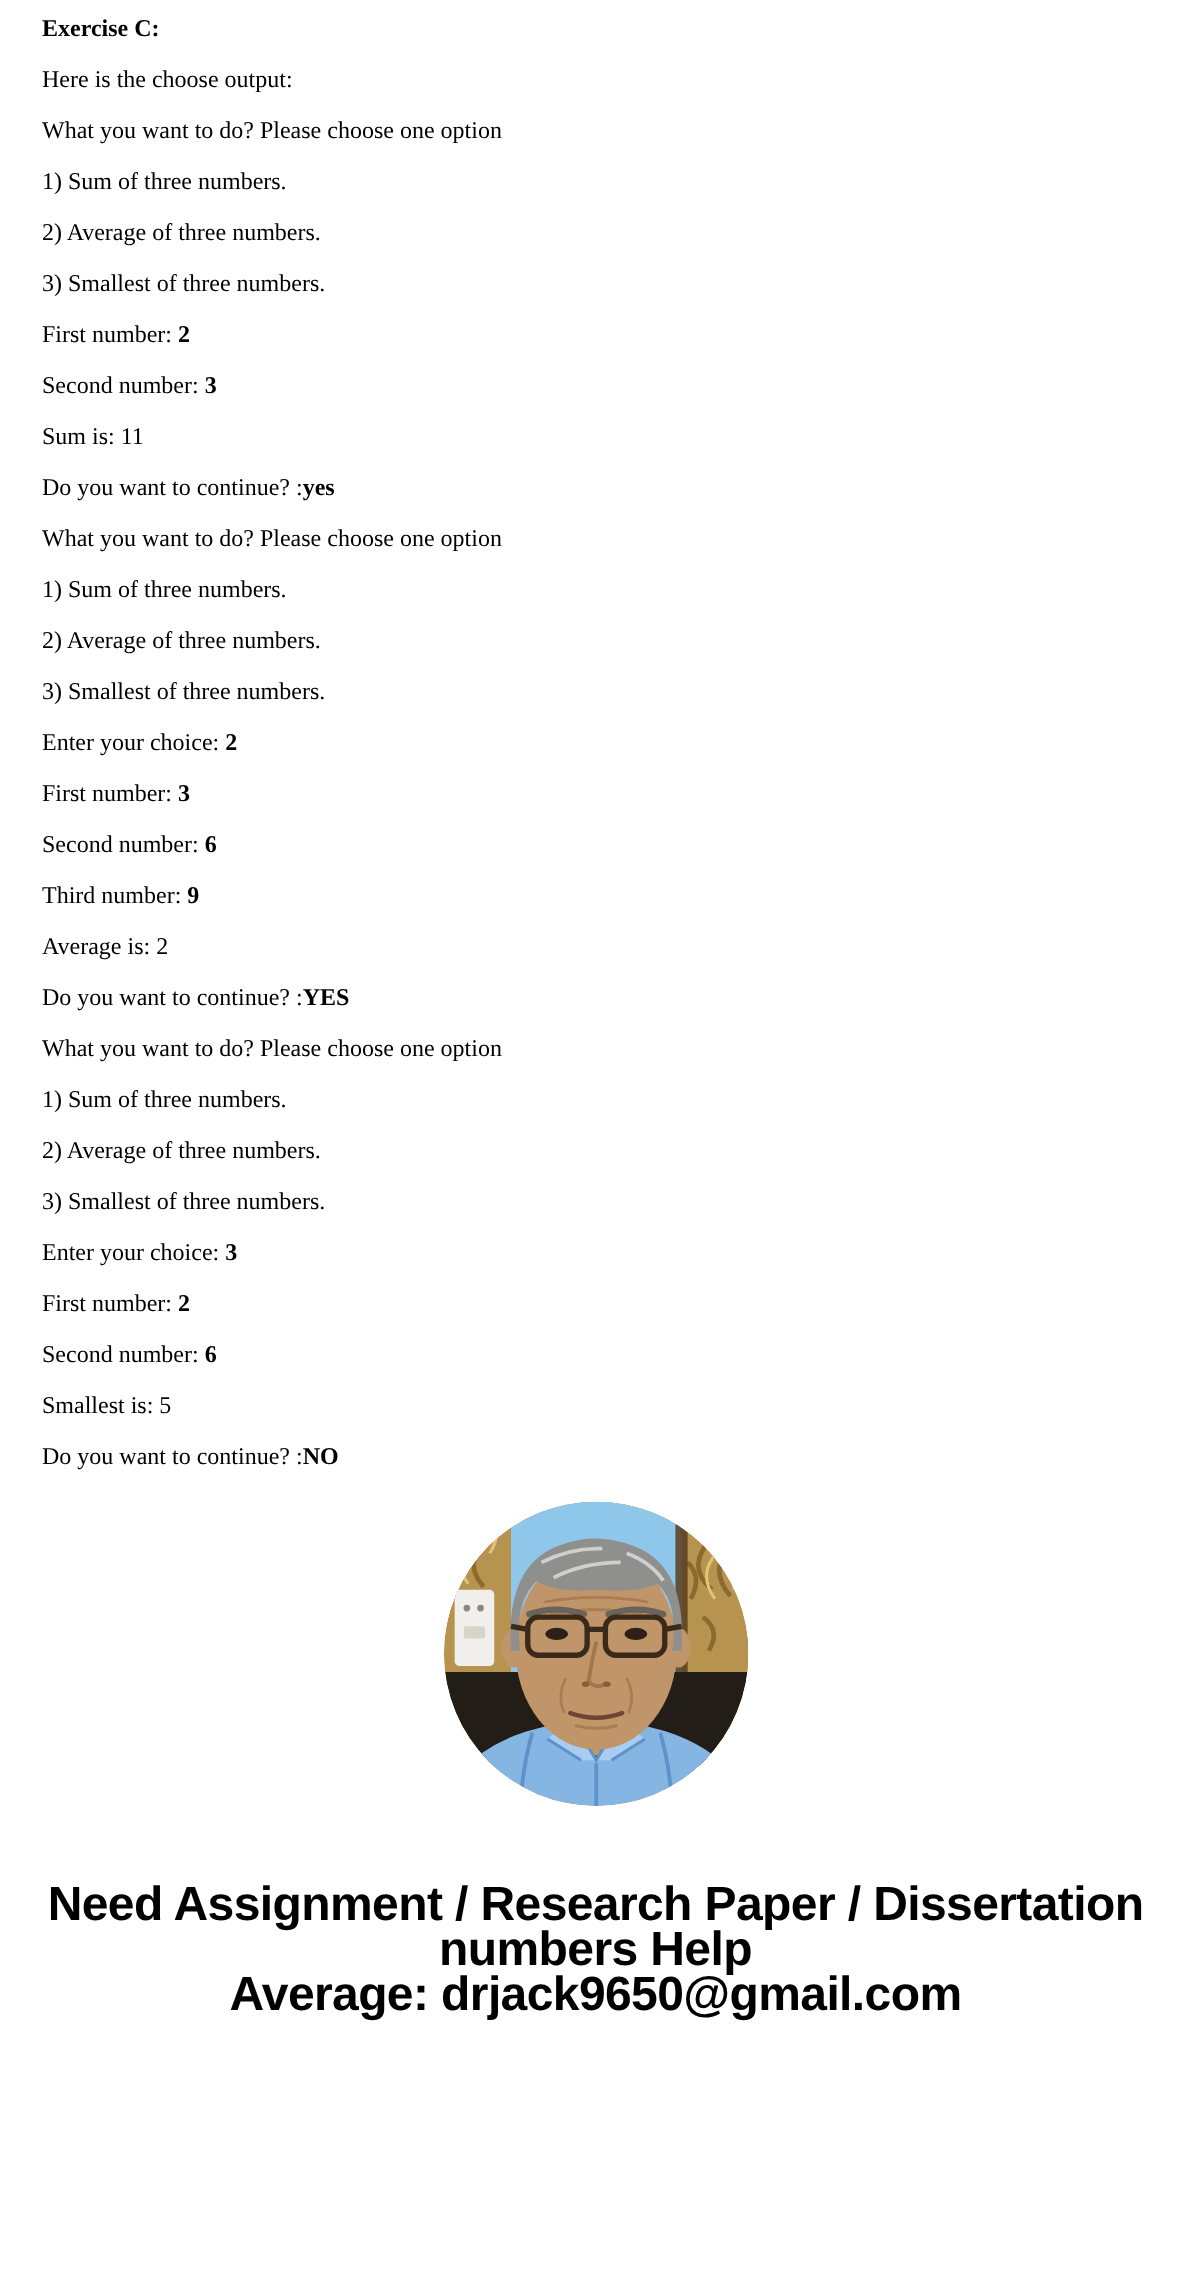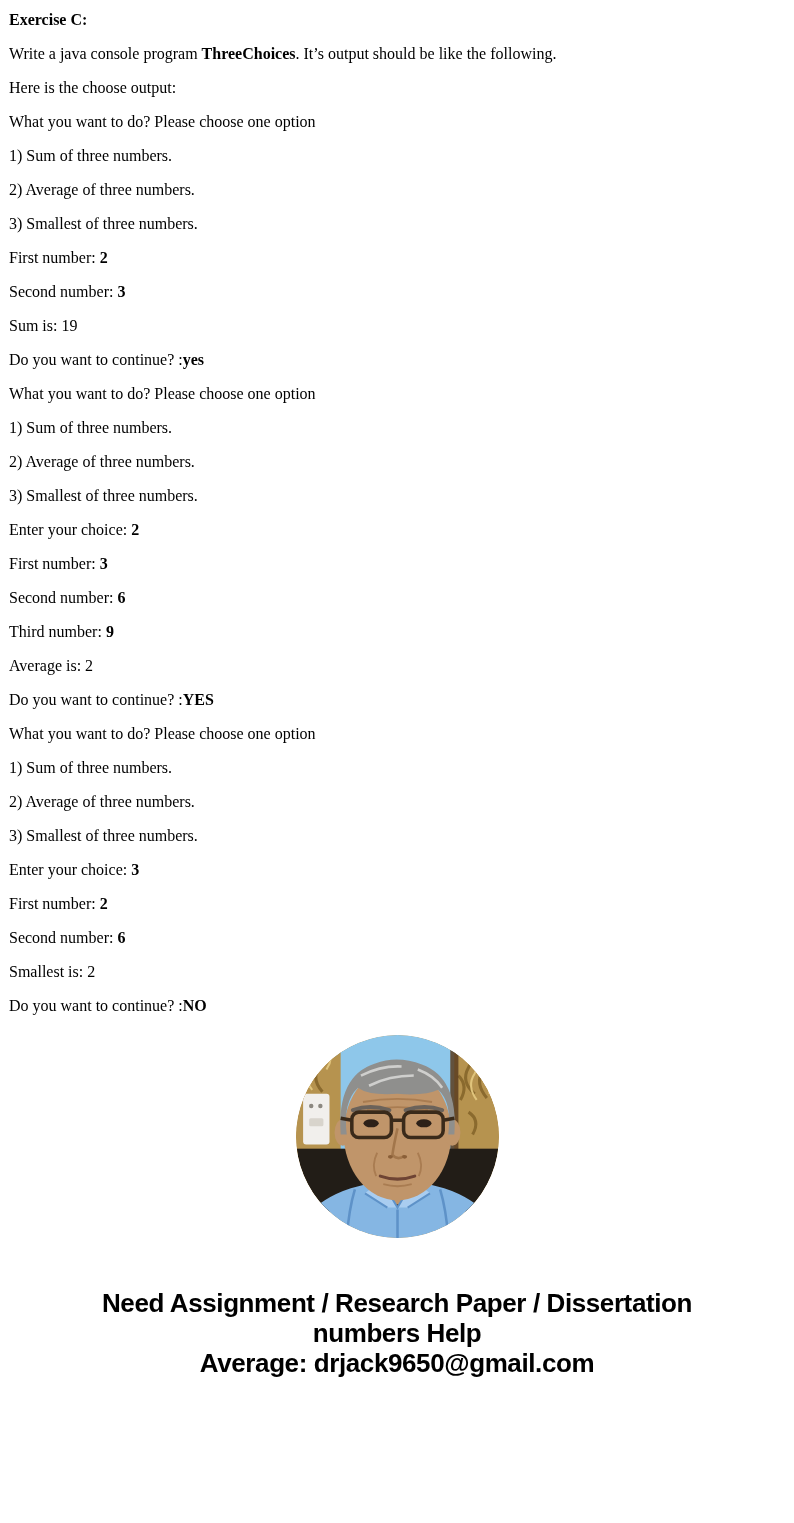--- a/index.html
+++ b/index.html
@@ -5,21 +5,21 @@
   * { box-sizing: border-box; }
   html, body { margin: 0; padding: 0; }
   body {
     width: 794px;
     min-height: 1523px;
     background: #ffffff;
     color: #000000;
     font-family: "Liberation Serif", "DejaVu Serif", serif;
     font-size: 16px;
   }
-  .doc { padding: 10px 8px 0 9px; }
+  .doc { padding: 10px 8px 0 9px; margin-left: 19px; }
   p.line { margin: 0 0 15px 0; line-height: 19px; }
   p.line.head { font-weight: bold; }
   p.line b { font-weight: bold; }
 
   .avatar-row { display: flex; justify-content: center; margin-top: 20px; }
   .avatar { width: 203px; height: 203px; border-radius: 50%; overflow: hidden; }
   .avatar svg { display: block; width: 100%; height: 100%; }
 
   
   .av-wall   { fill: var(--av-wall,  #b6934f); }
@@ -36,44 +36,43 @@
   .st-frame  { stroke: var(--av-frame, #3a2a1a); fill: none; }
   .st-skinsh { stroke: var(--av-skin_shadow, #a2764b); fill: none; }
   .st-shirtd { stroke: var(--av-shirt_shadow, #5e92c8); fill: none; }
 
   .footer {
     margin-top: 50px;
     padding-bottom: 28px;
     text-align: center;
     font-family: "Liberation Sans", "DejaVu Sans", sans-serif;
     font-weight: bold;
-    font-size: 26px;
+    font-size: 32px;
     line-height: 30px;
     letter-spacing: -0.4px;
     color: #000000;
   }
 </style>
 </head>
 <body>
 
 <div class="doc">
   <p class="line head">Exercise C:</p>
 
-  <p class="line"><span>Write a java console program </span><b>ThreeChoices</b><span>. It’s output should be like the following.</span></p>
 
   <p class="line">Here is the choose output:</p>
 
   <div>
     <p class="line">What you want to do? Please choose one option</p>
     <p class="line">1) Sum of three numbers.</p>
     <p class="line">2) Average of three numbers.</p>
     <p class="line">3) Smallest of three numbers.</p>
     <p class="line"><span>First number: </span><b>2</b></p>
     <p class="line"><span>Second number: </span><b>3</b></p>
-    <p class="line">Sum is: 19</p>
+    <p class="line">Sum is: 11</p>
     <p class="line"><span>Do you want to continue? :</span><b>yes</b></p>
   </div>
 
   <div>
     <p class="line">What you want to do? Please choose one option</p>
     <p class="line">1) Sum of three numbers.</p>
     <p class="line">2) Average of three numbers.</p>
     <p class="line">3) Smallest of three numbers.</p>
     <p class="line"><span>Enter your choice: </span><b>2</b></p>
     <p class="line"><span>First number: </span><b>3</b></p>
@@ -84,21 +83,21 @@
   </div>
 
   <div>
     <p class="line">What you want to do? Please choose one option</p>
     <p class="line">1) Sum of three numbers.</p>
     <p class="line">2) Average of three numbers.</p>
     <p class="line">3) Smallest of three numbers.</p>
     <p class="line"><span>Enter your choice: </span><b>3</b></p>
     <p class="line"><span>First number: </span><b>2</b></p>
     <p class="line"><span>Second number: </span><b>6</b></p>
-    <p class="line">Smallest is: 2</p>
+    <p class="line">Smallest is: 5</p>
     <p class="line"><span>Do you want to continue? :</span><b>NO</b></p>
   </div>
 </div>
 
 <div class="avatar-row">
   <div class="avatar">
     <svg viewBox="0 0 200 200">
       <defs>
         <clipPath id="avclip">
             <circle cx="100" cy="100" r="100"></circle>

